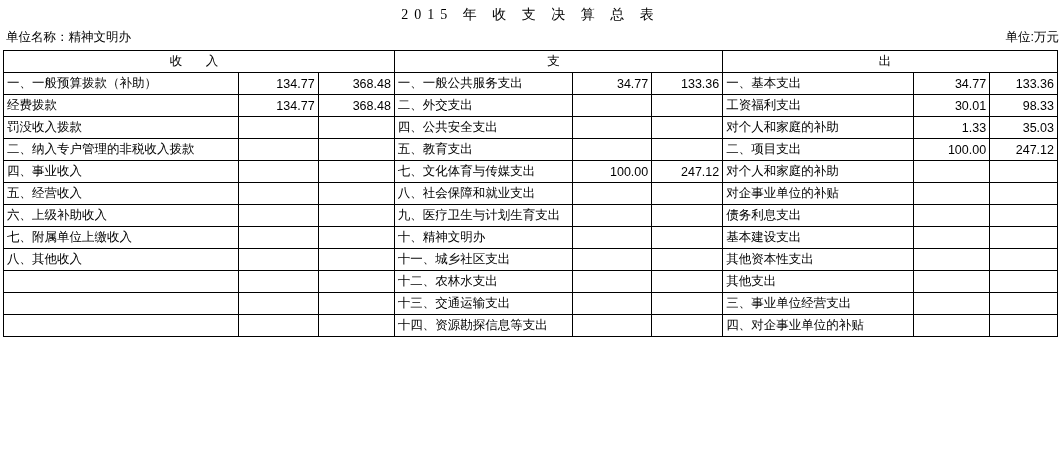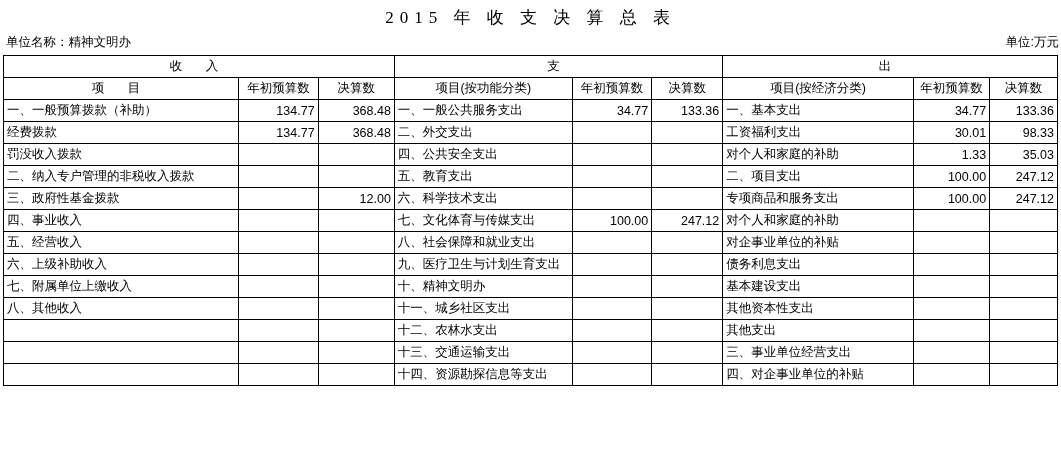--- a/index.html
+++ b/index.html
@@ -14,21 +14,21 @@
     color: #000000;
     overflow: hidden;
   }
   #page {
     position: relative;
     width: 1061px;
     height: 476px;
   }
   .title {
     text-align: center;
-    font-size: 17px;
+    font-size: 14px;
     letter-spacing: 6px;
     font-family: "Liberation Serif", "DejaVu Serif", serif;
     padding: 6px 0 5px 0;
     white-space: nowrap;
   }
   .meta-row {
     display: flex;
     justify-content: space-between;
     align-items: center;
     font-size: 12.5px;
@@ -107,31 +107,20 @@
       <col class="c-item3">
         <col class="c-n5">
         <col class="c-n6">
     </colgroup>
     <tbody>
       <tr>
         <td class="grp" colspan="3">收            入</td>
         <td class="grp" colspan="3">支</td>
         <td class="grp" colspan="3">出</td>
       </tr>
-      <tr>
-        <td class="hd hd-item">项          目</td>
-        <td class="hd">年初预算数</td>
-        <td class="hd">决算数</td>
-        <td class="hd">项目(按功能分类)</td>
-        <td class="hd">年初预算数</td>
-        <td class="hd">决算数</td>
-        <td class="hd">项目(按经济分类)</td>
-        <td class="hd">年初预算数</td>
-        <td class="hd">决算数</td>
-      </tr>
     <tr>
           <td class="lbl">一、一般预算拨款（补助）</td>
           <td class="num">134.77</td>
           <td class="num">368.48</td>
           <td class="lbl">一、一般公共服务支出</td>
           <td class="num">34.77</td>
           <td class="num">133.36</td>
           <td class="lbl">一、基本支出</td>
           <td class="num">34.77</td>
           <td class="num">133.36</td>
@@ -163,31 +152,20 @@
           <td class="num"></td>
           <td class="num"></td>
           <td class="lbl">五、教育支出</td>
           <td class="num"></td>
           <td class="num"></td>
           <td class="lbl">二、项目支出</td>
           <td class="num">100.00</td>
           <td class="num">247.12</td>
         </tr>
         <tr>
-          <td class="lbl">三、政府性基金拨款</td>
-          <td class="num"></td>
-          <td class="num">12.00</td>
-          <td class="lbl">六、科学技术支出</td>
-          <td class="num"></td>
-          <td class="num"></td>
-          <td class="lbl indent2">专项商品和服务支出</td>
-          <td class="num">100.00</td>
-          <td class="num">247.12</td>
-        </tr>
-        <tr>
           <td class="lbl">四、事业收入</td>
           <td class="num"></td>
           <td class="num"></td>
           <td class="lbl">七、文化体育与传媒支出</td>
           <td class="num">100.00</td>
           <td class="num">247.12</td>
           <td class="lbl indent2">对个人和家庭的补助</td>
           <td class="num"></td>
           <td class="num"></td>
         </tr>

